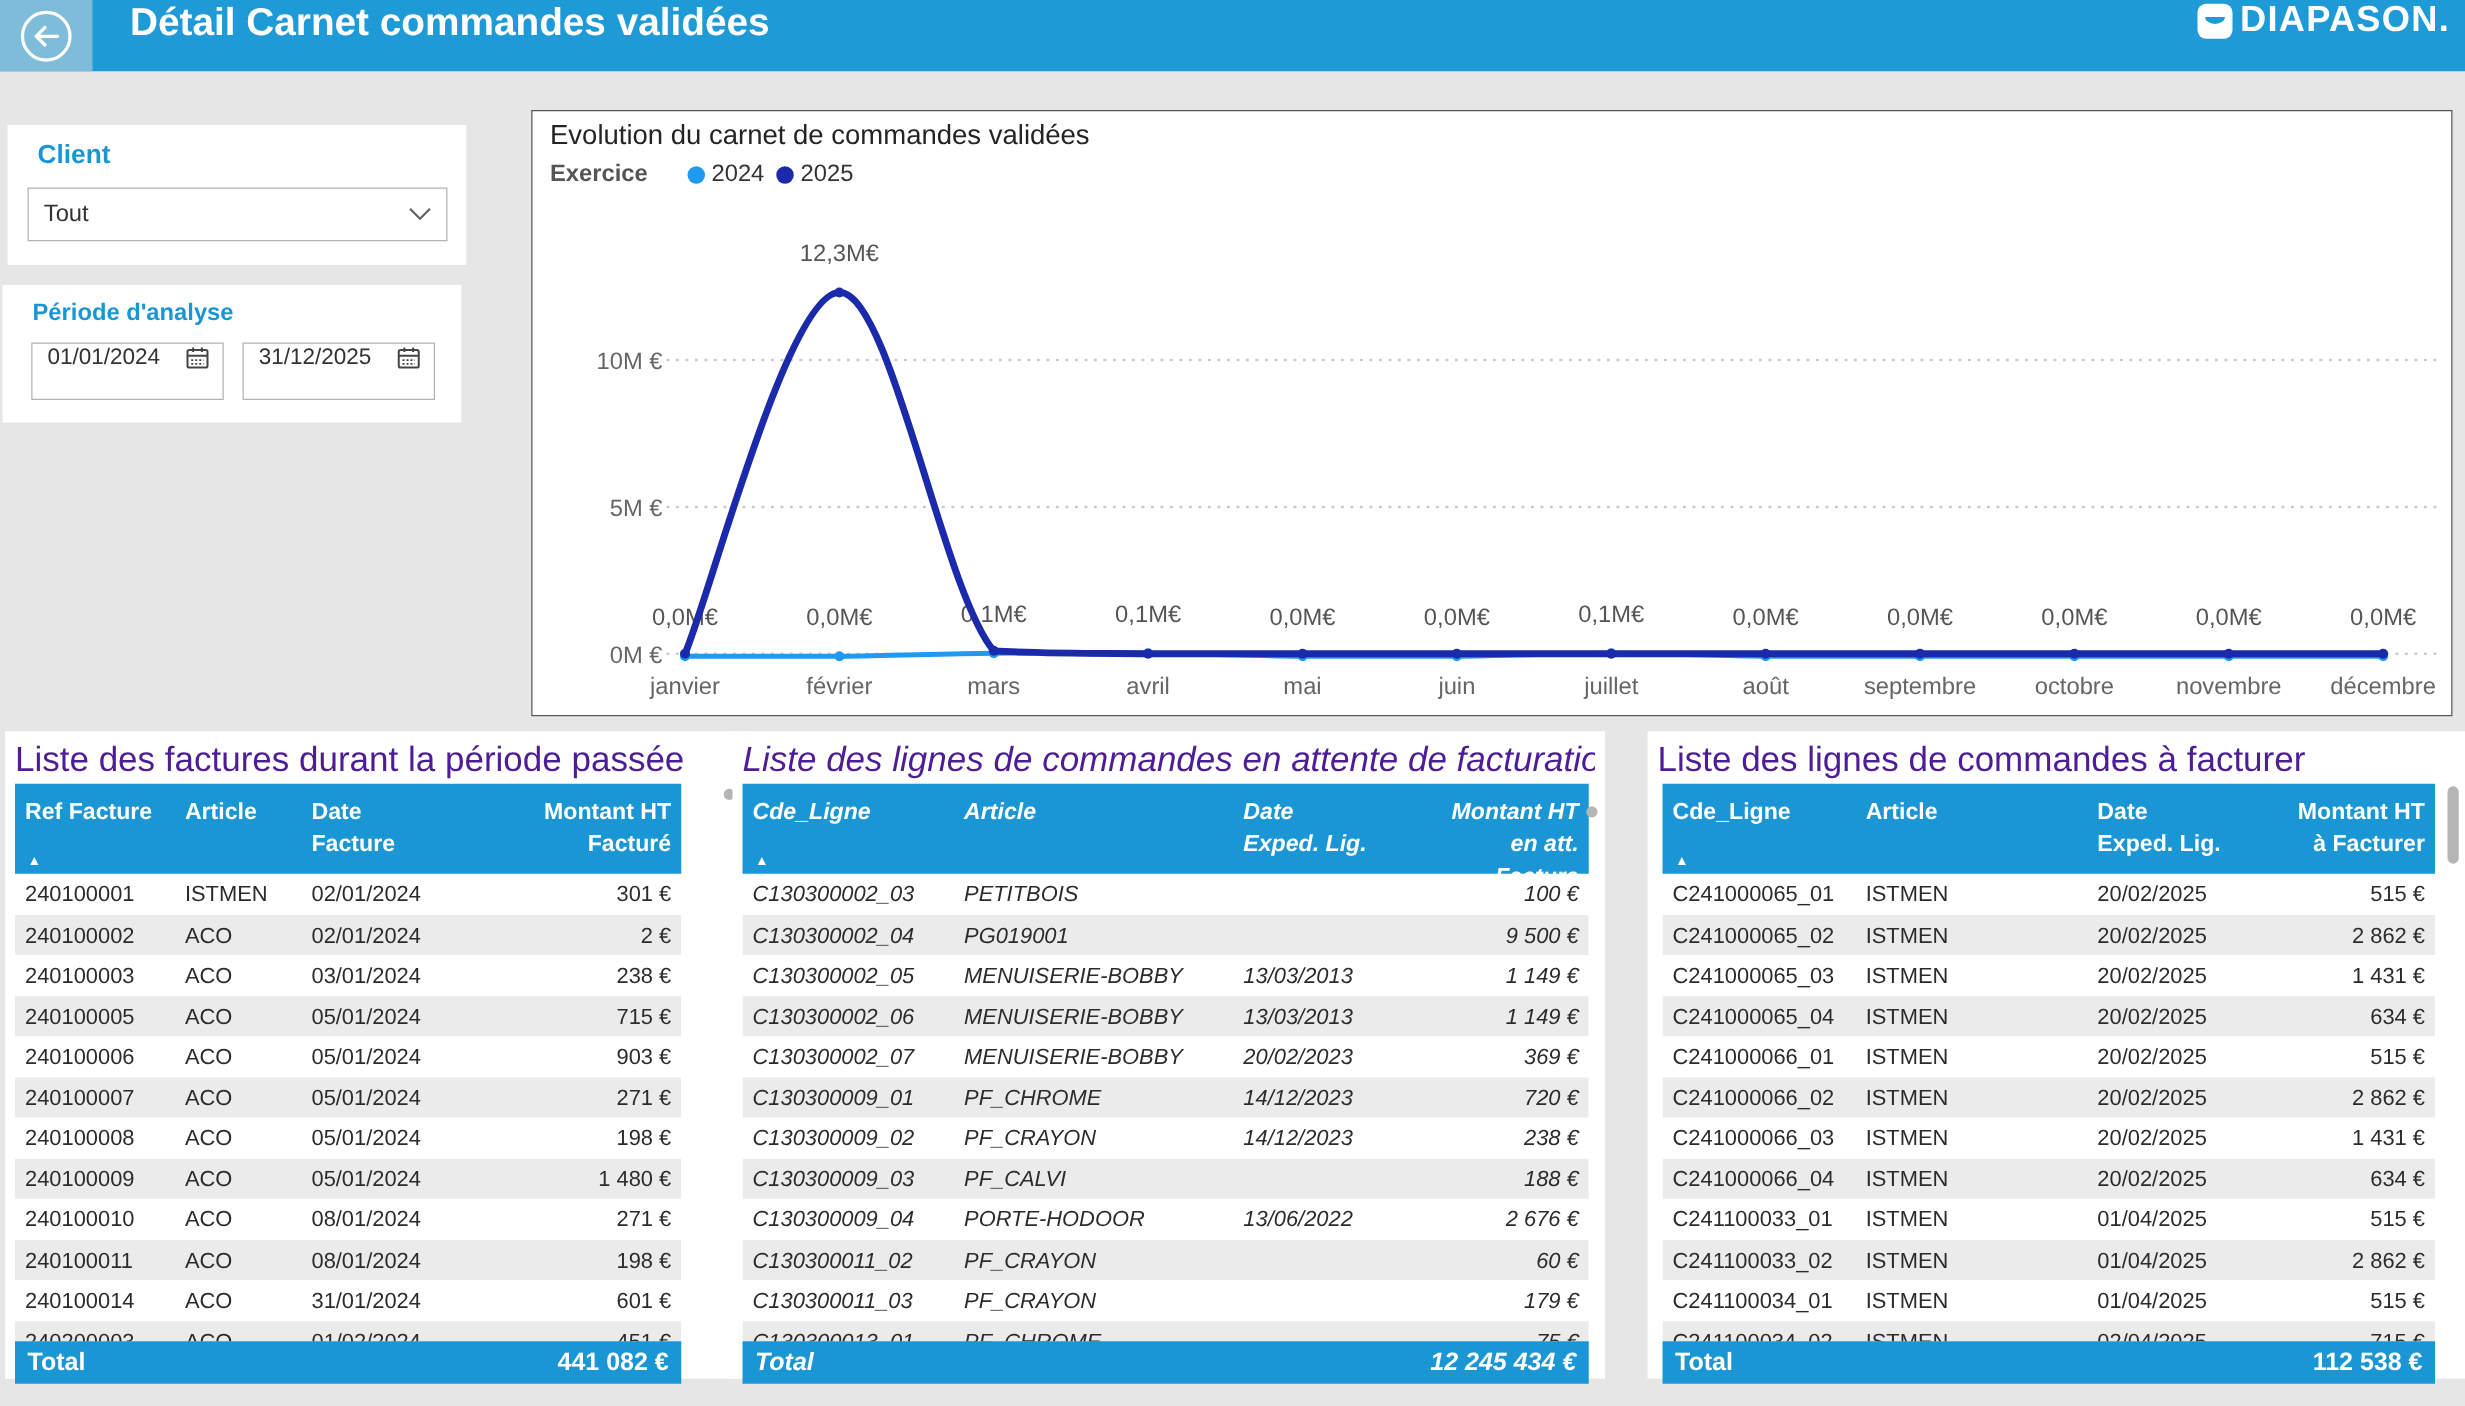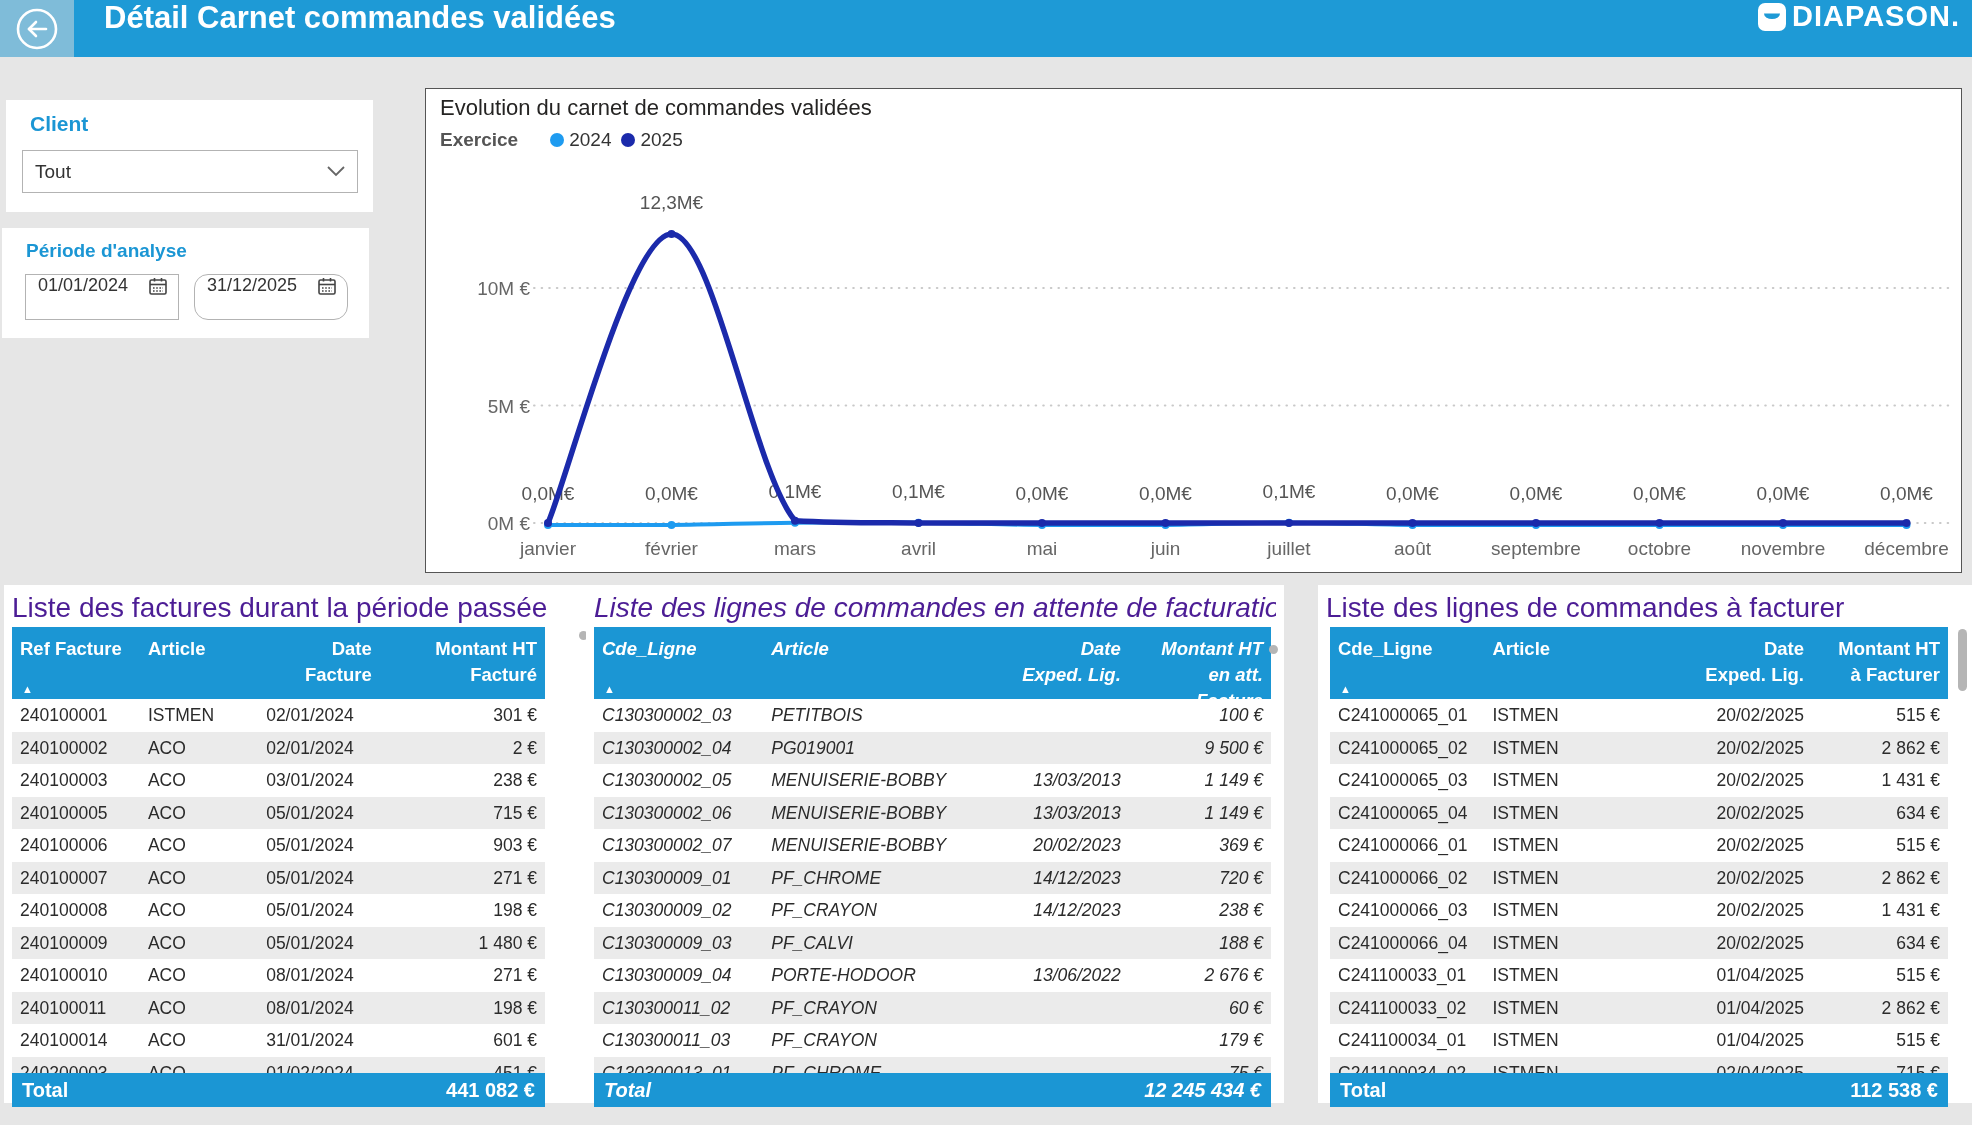--- a/index.html
+++ b/index.html
@@ -18,21 +18,21 @@
   #client-card{left:6px;top:100px;width:367px;height:112px;}
   #client-label{position:absolute;left:24px;top:12px;font-size:21px;font-weight:bold;color:#1b96d4;}
   #client-dropdown{position:absolute;left:16px;top:50px;width:336px;height:43px;border:1px solid #b3b3b3;background:#fff;display:flex;align-items:center;cursor:pointer;box-sizing:border-box;}
   #client-value{font-size:19px;color:#333;margin-left:12px;flex:1;}
   #client-dropdown svg{margin-right:12px;}
 
   #periode-card{left:2px;top:228px;width:367px;height:110px;}
   #periode-label{position:absolute;left:24px;top:12px;font-size:19px;font-weight:bold;color:#1b96d4;}
   .date-box{position:absolute;top:46px;width:154px;height:46px;border:1px solid #b3b3b3;background:#fff;box-sizing:border-box;display:flex;cursor:text;}
   #date-start{left:23px;}
-  #date-end{left:192px;border-radius:14px;}
+  #date-end{left:192px;}
   .date-box span{font-size:18px;color:#333;margin-left:12px;flex:1;}
   .date-box svg{margin-right:9px;}
 
   
   #chart-card{left:425px;top:88px;width:1537px;height:485px;border:1px solid #555;box-sizing:border-box;}
   #chart-title{position:absolute;left:14px;top:6px;font-size:22px;color:#252423;}
   #chart-legend{position:absolute;left:14px;top:40px;display:flex;align-items:center;gap:10px;}
   #legend-title{font-size:19px;font-weight:bold;color:#555;margin-right:22px;}
   .legend-item{display:flex;align-items:center;gap:5px;cursor:pointer;}
   .legend-dot{width:14px;height:14px;border-radius:50%;}
@@ -55,21 +55,21 @@
   #tcard2 .tbl{margin-left:12px;margin-right:24px;}
   .thead{position:relative;display:flex;background:#1b96d4;color:#fff;height:72px;box-sizing:border-box;padding-top:9px;}
   .th{font-size:18.5px;font-weight:bold;line-height:1.4;white-space:pre-line;box-sizing:border-box;padding:0 8px;}
   .sort-arrow{position:absolute;left:10px;bottom:4px;font-size:11px;color:#fff;}
   .tbody{height:374px;overflow:hidden;}
   .tr{display:flex;height:32.5px;}
   .tr.alt{background:#ebebeb;}
   .td{font-size:17.5px;color:#2b2b2b;line-height:32.5px;box-sizing:border-box;padding:0 8px;white-space:nowrap;overflow:hidden;}
   .c0{flex:0 0 25%;text-align:left;}
   .c1{flex:0 0 30%;text-align:left;}
-  .c2{flex:0 0 23%;text-align:right;}
+  .c2{flex:0 0 23%;}
   .c3{flex:0 0 22%;text-align:right;}
   #tcard0 .c0{flex:0 0 24%;} #tcard0 .c1{flex:0 0 19%;} #tcard0 .c2{flex:0 0 26%;} #tcard0 .c3{flex:0 0 31%;}
   #tcard1 .c1{flex:0 0 33%;} #tcard1 .c2{flex:0 0 21%;} #tcard1 .c3{flex:0 0 21%;}
   #tcard0 .td.c2{padding-right:26px;}
   .trow-total{display:flex;justify-content:space-between;background:#1b96d4;color:#fff;height:34px;line-height:34px;font-size:20px;font-weight:bold;padding:0 10px;}
   .scroll-dot{position:absolute;width:9px;height:9px;border-radius:50%;background:#b5b5b5;cursor:pointer;}
   #tcard0 .scroll-dot{right:9px;top:46px;}
   #tcard1 .scroll-dot{right:6px;top:60px;}
   .scroll-bar{position:absolute;width:9px;height:62px;border-radius:5px;background:#b5b5b5;right:5px;top:44px;cursor:pointer;}
 </style>

